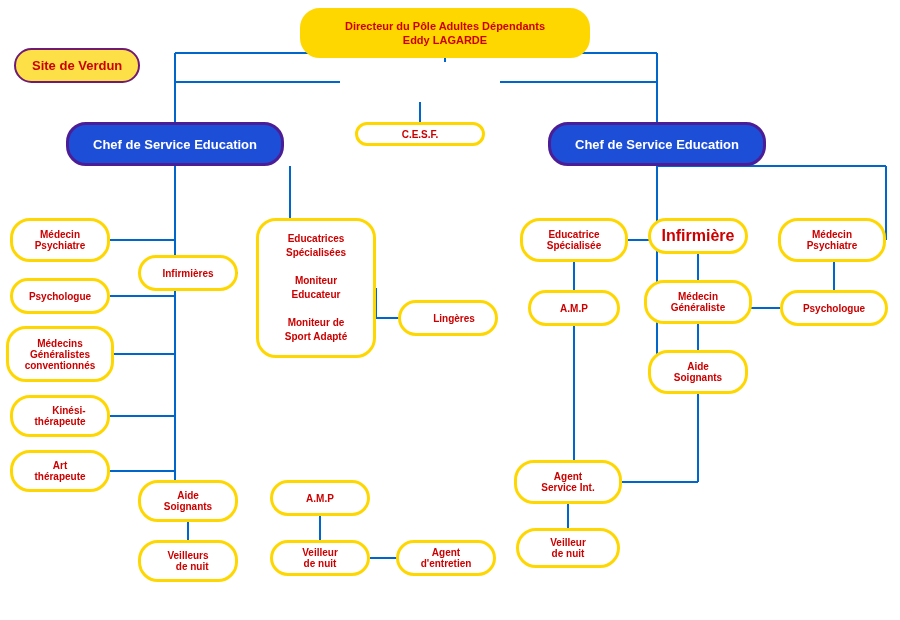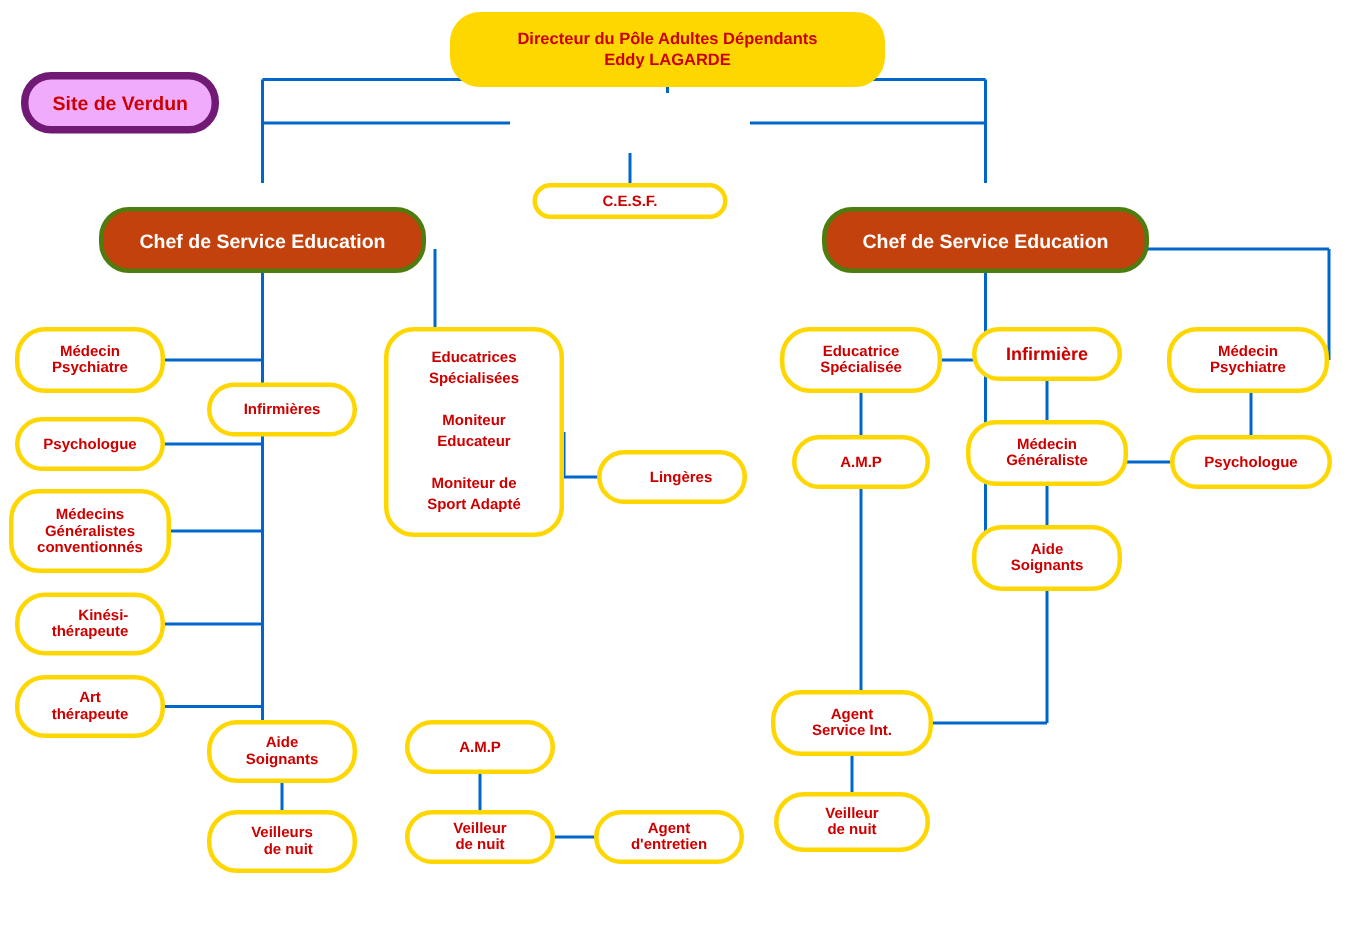--- a/index.html
+++ b/index.html
@@ -42,40 +42,39 @@
     .node-director {
       background: #FFD700;
       border: 3px solid #FFD700;
       color: #c00;
       font-size: 11px;
       font-weight: bold;
     }
 
     
     .node-red {
-      background: #c2410c;
-      border: 3px solid #4d7c0f;
+      background: #1d4ed8;
+      border: 3px solid #4c1d95;
       color: #fff;
       font-size: 11px;
-      margin-top: 16px;
     }
 
     
     .node-yellow {
       background: #fff;
       border: 3px solid #FFD700;
       color: #c00;
       font-size: 10px;
     }
 
     
     .site-label {
       position: absolute;
-      background: #f0abfc;
-      border: 5px solid #701a75;
+      background: #fde047;
+      border: 2px solid #701a75;
       border-radius: 20px;
       padding: 8px 16px;
       font-size: 13px;
       color: #cc0000;
       font-weight: bold;
       z-index: 1;
       text-align: center;
     }
   </style>
 </head>
@@ -256,21 +255,21 @@
     <span style="white-space:pre-line; font-size:10px;">Agent
 Service Int.</span>
   </div>
 
   <div class="node node-yellow" style="left:516px; top:528px; width:104px; height:40px; flex-direction:column;">
     <span style="white-space:pre-line; font-size:10px;">Veilleur
 de nuit</span>
   </div>
 
   <div class="node node-yellow" style="left:648px; top:218px; width:100px; height:36px;">
-    <span style="font-size:12px;">Infirmière</span>
+    <span style="font-size:16px;">Infirmière</span>
   </div>
 
   <div class="node node-yellow" style="left:644px; top:280px; width:108px; height:44px; flex-direction:column;">
     <span style="white-space:pre-line; font-size:10px;">Médecin
 Généraliste</span>
   </div>
 
   <div class="node node-yellow" style="left:648px; top:350px; width:100px; height:44px; flex-direction:column;">
     <span style="white-space:pre-line; font-size:10px;">Aide
 Soignants</span>

